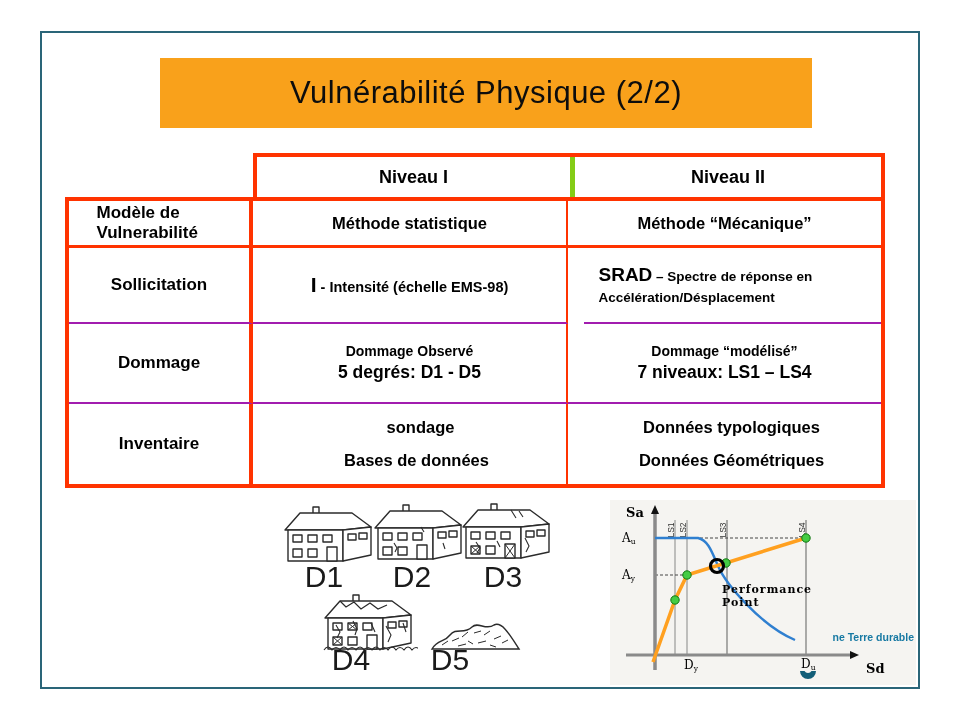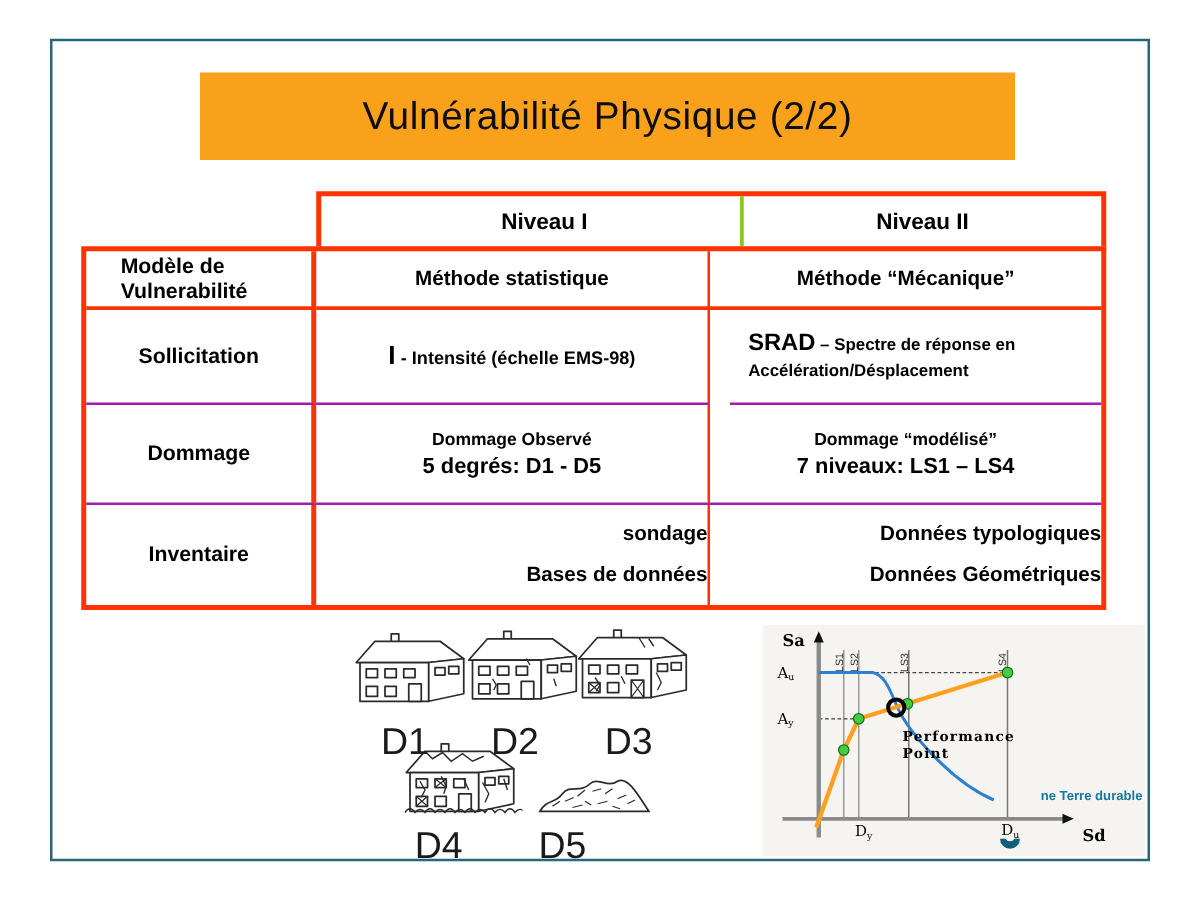--- a/index.html
+++ b/index.html
@@ -10,21 +10,21 @@
   #slide-border{left:40px;top:31px;width:876px;height:654px;border:2px solid #2A6578;background:#ffffff;}
 
   
   #title-banner{left:160px;top:58px;width:652px;height:70px;background:#F9A11B;
     display:flex;align-items:center;justify-content:center;}
   #title-banner .t{font-size:31px;color:#0d0d0d;letter-spacing:0.5px;}
 
   
   #thead{left:253px;top:153px;width:632px;height:48px;border:4px solid #FF3300;display:flex;box-sizing:border-box;background:#fff;}
   #thead .hcell{flex:0 0 313px;display:flex;align-items:center;justify-content:center;font-weight:bold;font-size:18px;}
-  #thead .hcell.first{border-right:3px solid #84cc16;padding-left:22px;}
+  #thead .hcell.first{border-right:5px solid #84cc16;}
   #thead .hcell.second{flex:1;}
 
   #tbody{left:65px;top:197px;width:820px;height:291px;border:4px solid #FF3300;box-sizing:border-box;
     display:grid;grid-template-columns:184px 315px 1fr;grid-template-rows:47px 76px 80px 1fr;background:#fff;}
   .cell{display:flex;flex-direction:column;align-items:center;justify-content:center;
     font-weight:bold;color:#000;box-sizing:border-box;}
   .cR4{border-right:4px solid #FF3300;}
   .cR2{border-right:2px solid #FF3300;}
   .rB3{border-bottom:3px solid #FF3300;}
   .rB2{border-bottom:2px solid #a21caf;}
@@ -32,26 +32,26 @@
   .rowlabel .wrap{max-width:125px;}
   .modele{font-size:16.5px;}
   .soll1 .lead{font-size:21px;}
   .soll1 .rest{font-size:14.5px;}
   .soll2{line-height:1.25;margin-left:16px;}
   .soll2 .inner{max-width:268px;}
   .soll2 .lead{font-size:19px;}
   .soll2 .rest{font-size:13.5px;}
   .dmg .l1{font-size:14px;}
   .dmg .l2{font-size:17.5px;margin-top:3px;}
-  .inv{align-items:flex-end;justify-content:space-evenly;text-align:left;font-size:16.5px;padding-left:14px;}
+  .inv{align-items:center;justify-content:space-evenly;text-align:left;font-size:16.5px;padding-left:14px;}
   .inv .indent{margin-left:8px;}
 
   
   #houses{left:278px;top:498px;width:292px;height:186px;}
-  .dlabel{position:absolute;width:64px;text-align:center;font-size:30px;color:#1a1a1a;margin-top:17px;}
+  .dlabel{position:absolute;width:64px;text-align:center;font-size:30px;color:#1a1a1a;}
 
   
   #chart{left:610px;top:500px;width:306px;height:185px;background:#F5F4F1;}
   #tagline{right:2px;top:131px;font-size:10.5px;font-weight:bold;color:#1779A3;}
   #swoosh{left:189px;top:169px;}
 
   svg text{font-family:"DejaVu Serif",serif;}
   .lslab{font-family:"Liberation Sans",sans-serif;fill:#333;font-size:8.5px;}
 </style>
 </head>

